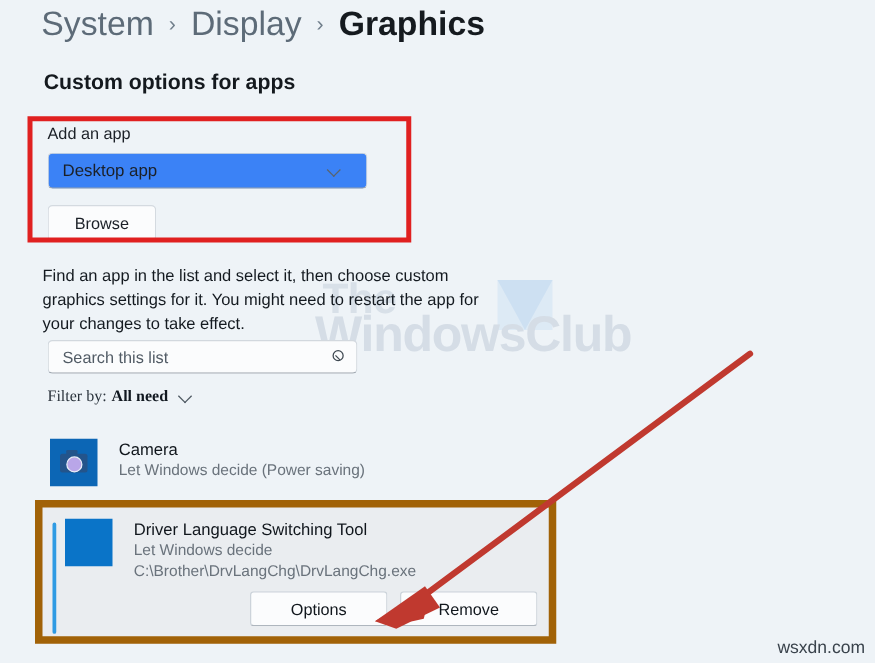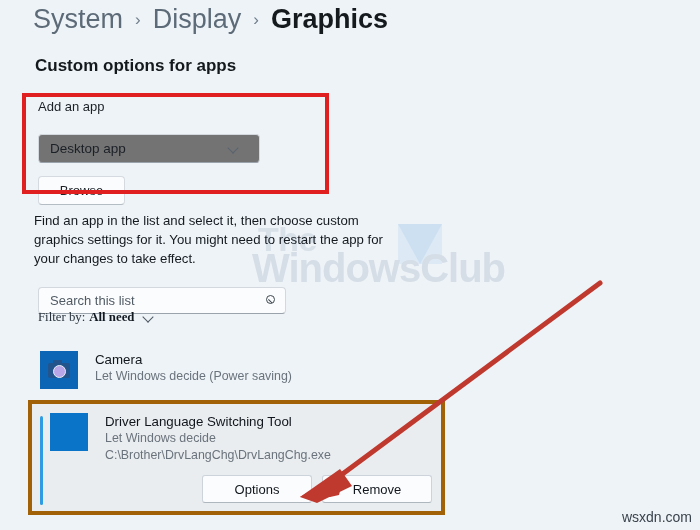--- a/index.html
+++ b/index.html
@@ -121,27 +121,27 @@
     position: absolute;
     left: 28px;
     top: 99px;
     width: 296px;
     z-index: 3;
   }
   #add-app-label {
     font-size: 13px;
     color: #1b2027;
     margin-left: 10px;
-    margin-bottom: 20px;
+    margin-bottom: 8px;
   }
   #app-type-select {
     margin-left: 10px;
-    width: 222px;
+    width: 256px;
     height: 29px;
-    background: #737373;
+    background: #3b82f6;
     border: 1px solid #d2d8de;
     border-bottom-color: #9aa2ab;
     border-radius: 4px;
     display: flex;
     align-items: center;
     justify-content: space-between;
     padding: 0 20px 0 11px;
     box-sizing: border-box;
     cursor: pointer;
   }
@@ -205,21 +205,20 @@
     height: 27px;
     background: #fbfcfd;
     border: 1px solid #d2d8de;
     border-bottom-color: #9aa2ab;
     border-radius: 4px;
     display: flex;
     align-items: center;
     padding: 0 7px 0 11px;
     box-sizing: border-box;
     z-index: 3;
-    margin-top: 15px;
   }
   #search-input {
     border: none;
     outline: none;
     background: transparent;
     font-size: 13px;
     color: #4a545e;
     flex: 1 1 auto;
     font-family: "Liberation Sans", sans-serif;
     padding: 0;
@@ -330,21 +329,21 @@
   }
 
   
   #selected-card {
     position: absolute;
     left: 28px;
     top: 400px;
     width: 417px;
     height: 115px;
     background: #eaedf0;
-    border: 4px solid #a16207;
+    border: 6px solid #a16207;
     box-sizing: border-box;
     z-index: 3;
   }
   #selected-accent {
     position: absolute;
     left: 8px;
     top: 12px;
     width: 3px;
     height: 89px;
     background: #2f9be3;

